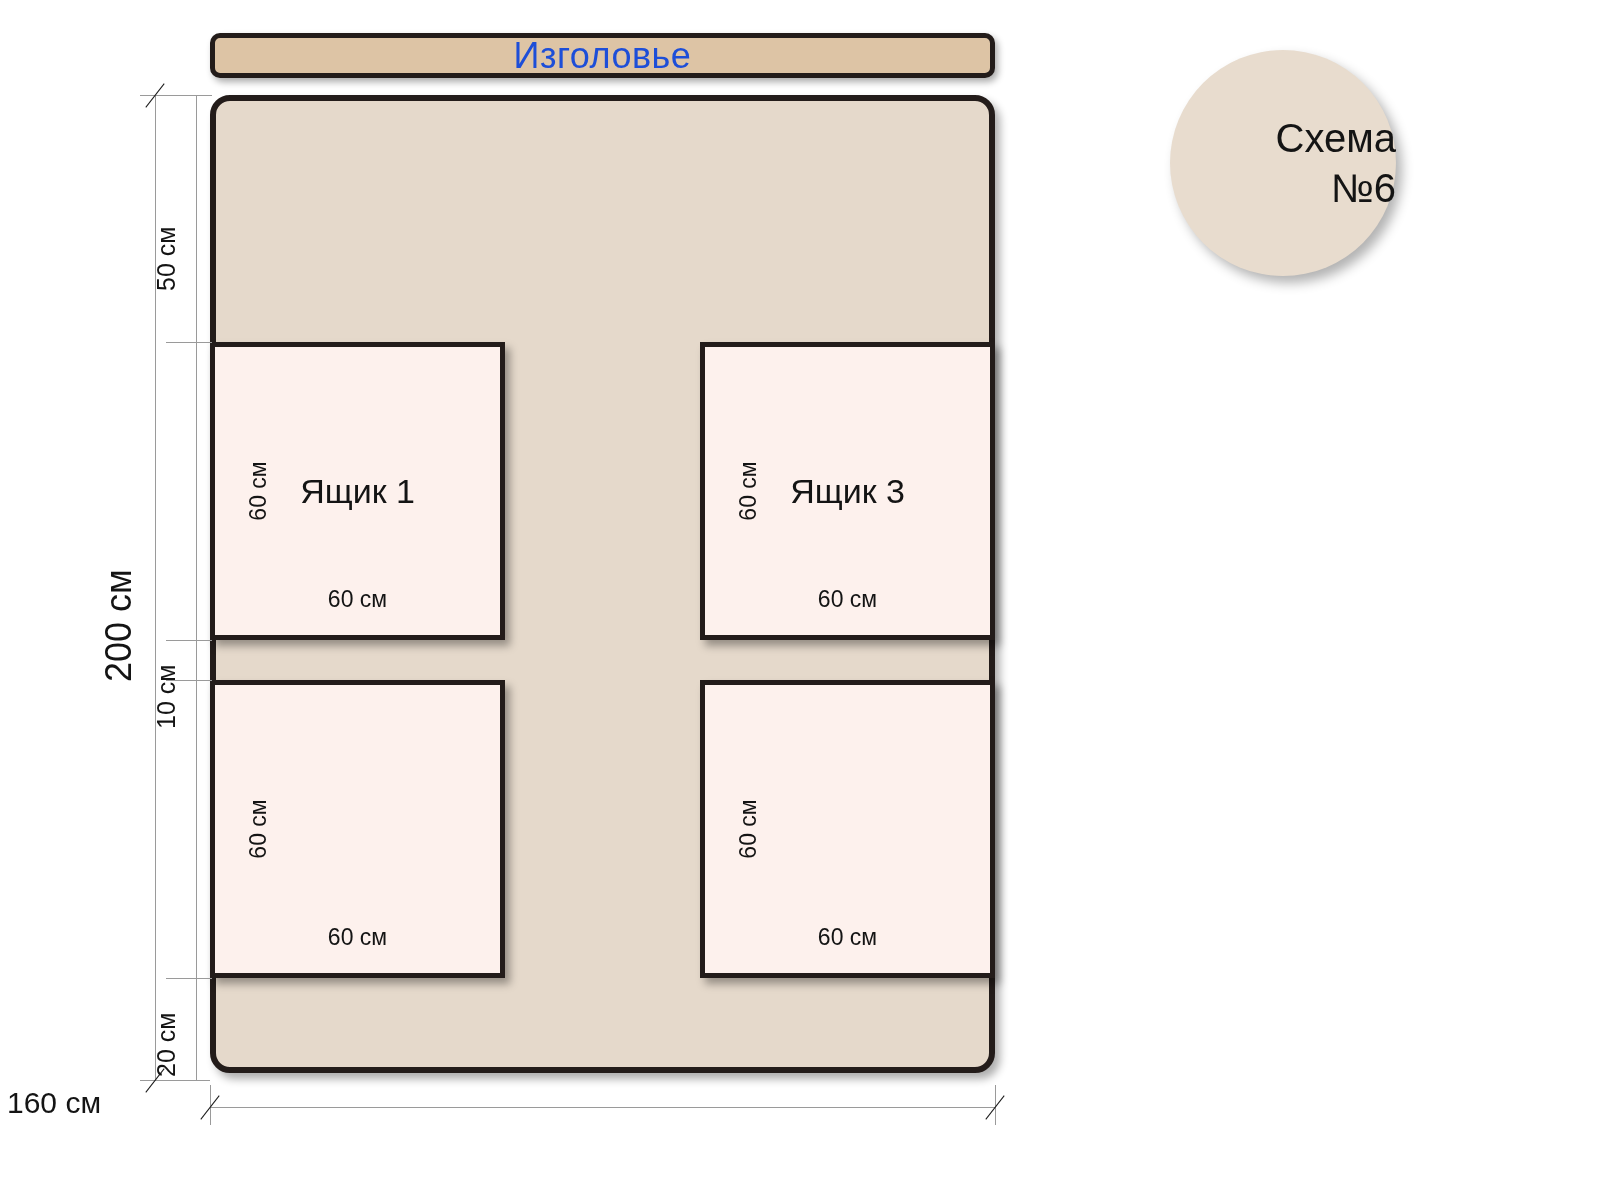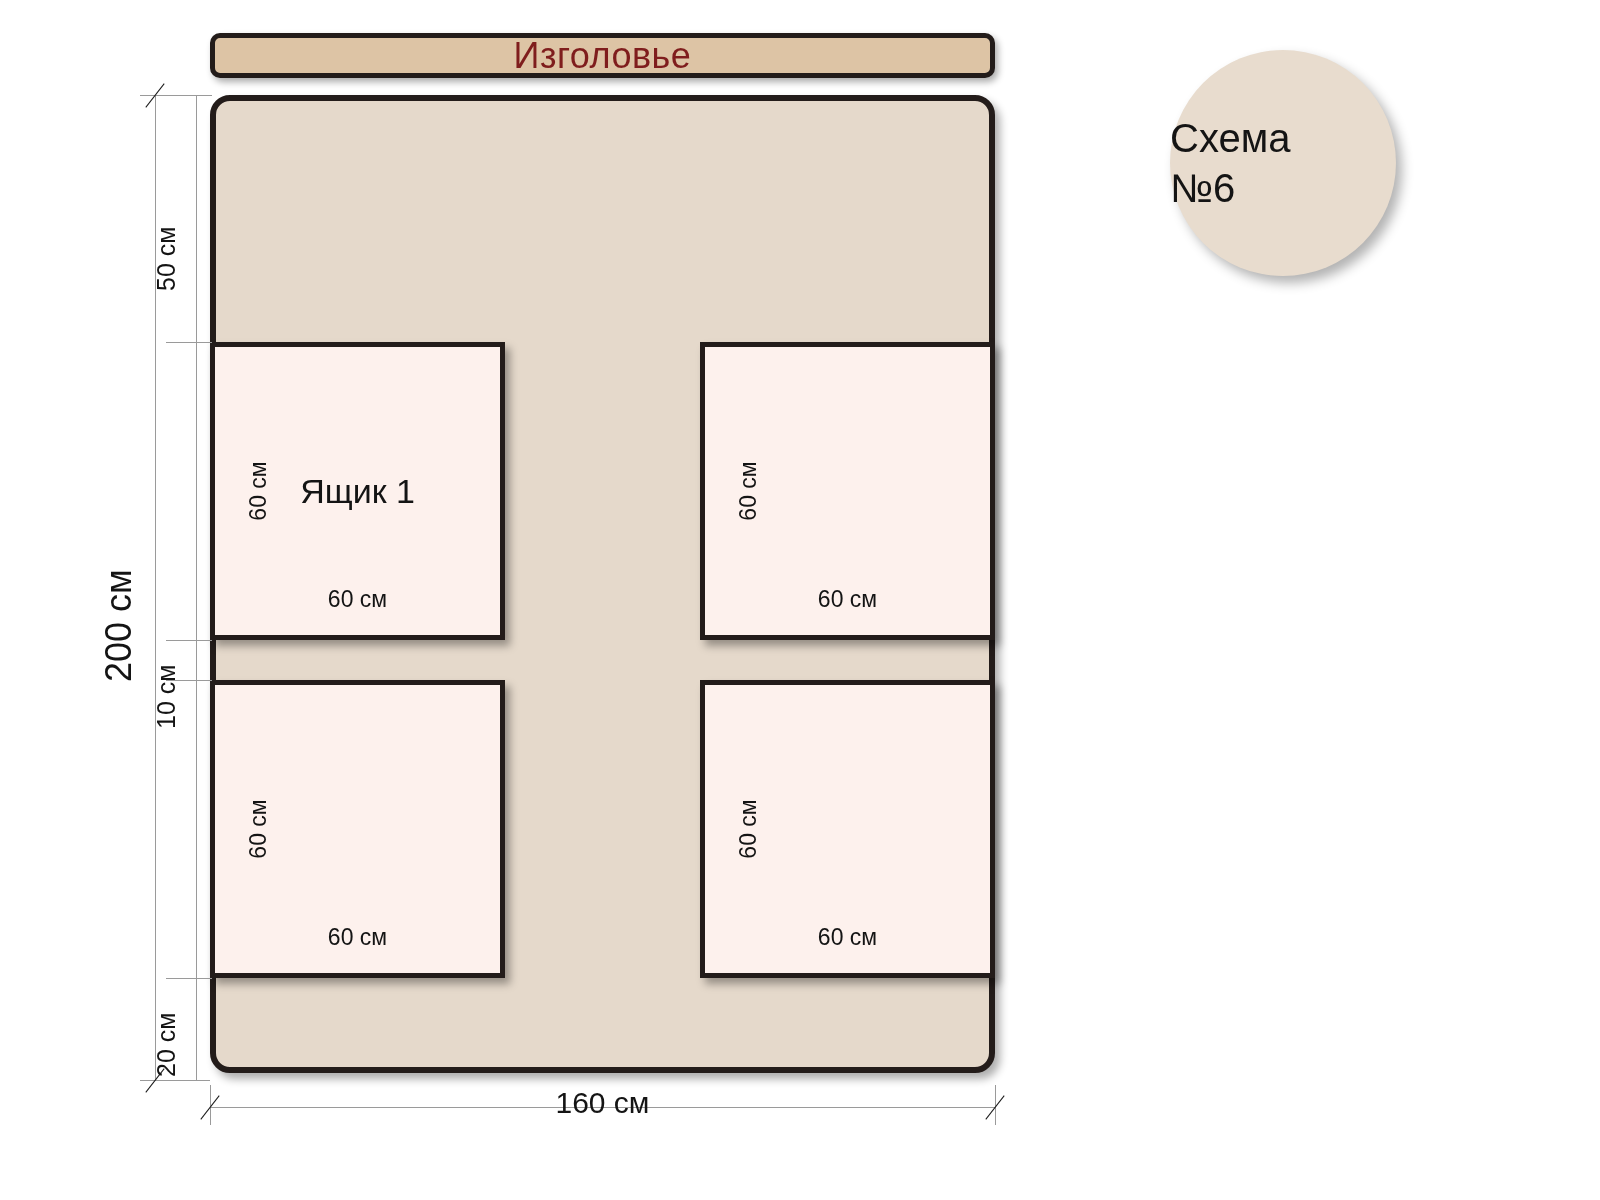--- a/index.html
+++ b/index.html
@@ -33,21 +33,21 @@
     border-radius: 10px;
     box-sizing: border-box;
     display: flex;
     align-items: center;
     justify-content: center;
     box-shadow: 3px 4px 7px rgba(0,0,0,0.33);
   }
   .headboard-label {
     font-size: 36px;
     letter-spacing: 0.5px;
-    color: #7f1d1d;
+    color: #1d4ed8;
     white-space: nowrap;
   }
 
   
   .bed-frame {
     position: absolute;
     left: 210px;
     top: 95px;
     width: 785px;
     height: 978px;
@@ -145,21 +145,21 @@
     position: absolute;
     left: 1170px;
     top: 50px;
     width: 226px;
     height: 226px;
     border-radius: 50%;
     background: #e8dcce;
     box-shadow: 6px 7px 12px rgba(0,0,0,0.30);
     display: flex;
     flex-direction: column;
-    align-items: flex-start;
+    align-items: flex-end;
     justify-content: center;
     text-align: center;
   }
   .badge-line {
     font-size: 40px;
     line-height: 1.25;
     color: #141414;
     white-space: nowrap;
   }
 </style>
@@ -175,20 +175,21 @@
   <div class="bed-frame"></div>
 
   <div class="drawer drawer-col-left drawer-row-top">
     <span class="drawer-v-dim">60 см</span>
     <span class="drawer-title">Ящик 1</span>
     <span class="drawer-h-dim">60 см</span>
   </div>
 
   <div class="drawer drawer-col-right drawer-row-top">
     <span class="drawer-v-dim">60 см</span>
+    <span class="drawer-title">Ящик 3</span>
     <span class="drawer-h-dim">60 см</span>
   </div>
 
   <div class="drawer drawer-col-left drawer-row-bottom">
     <span class="drawer-v-dim">60 см</span>
     <span class="drawer-h-dim">60 см</span>
   </div>
 
   <div class="drawer drawer-col-right drawer-row-bottom">
     <span class="drawer-v-dim">60 см</span>
@@ -215,20 +216,20 @@
 
   <div class="dim-line-h" style="left:166px; top:978px; width:46px;"></div>
 
   <div class="dim-label-v" style="left:181px; top:1048px;">20 см</div>
 
   <div class="dim-line-h" style="left:210px; top:1107px; width:785px;"></div>
   <div class="dim-line-v" style="left:210px; top:1085px; height:40px;"></div>
   <div class="dim-line-v" style="left:995px; top:1085px; height:40px;"></div>
   <div class="dim-tick" style="left:195px; top:1107px;"></div>
   <div class="dim-tick" style="left:980px; top:1107px;"></div>
-  <div class="dim-label-h" style="left:0; top:1086px; width:1205px; text-align:center;">160 см</div>
+  <div class="dim-label-h" style="left:0; top:1086px; width:1205px; padding-left:7px;">160 см</div>
 
   <div class="badge">
     <span class="badge-line">Схема</span>
     <span class="badge-line">№6</span>
   </div>
 
 </div>
 
 </body></html>

